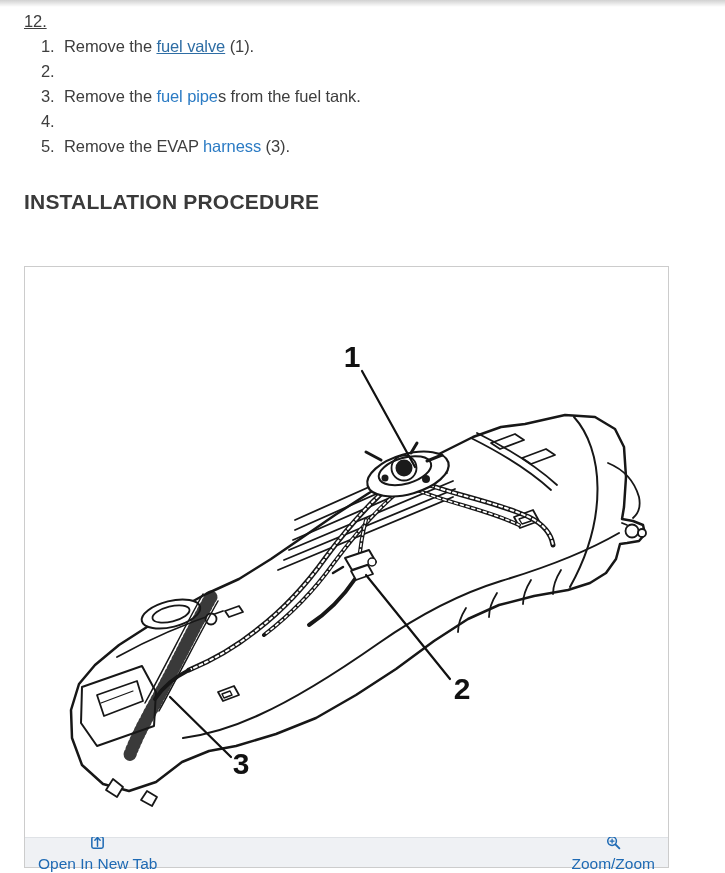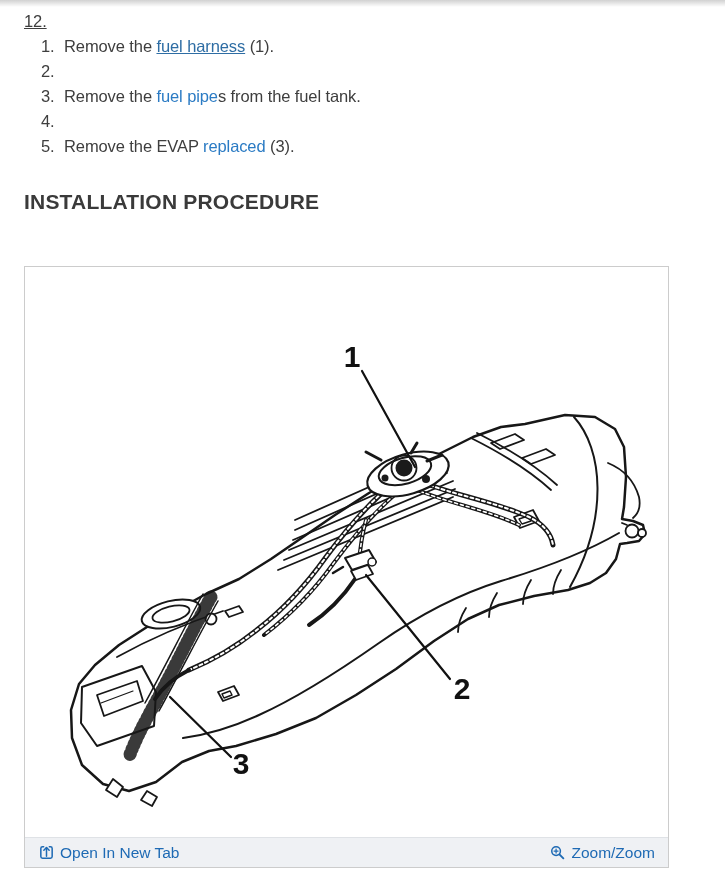--- a/index.html
+++ b/index.html
@@ -32,21 +32,21 @@
     border:1px solid #cccccc;background:#ffffff;
   }
   .figure-image{position:relative;width:643px;height:570px;background:#ffffff;}
   .figure-toolbar{
     height:30px;background:#eff1f4;border-top:1px solid #dfe2e6;
     display:flex;justify-content:space-between;align-items:center;
     padding:0 13px;box-sizing:border-box;
   }
   .toolbar-link{
     display:flex;align-items:center;gap:5px;
-    color:#1e6ab4;font-size:15.5px;line-height:1;
+    color:#1e6ab4;font-size:15.5px;line-height:1;flex-direction:column;
   }
   .toolbar-link svg{display:block;}
   svg text.callout{
     font-family:"Liberation Sans","DejaVu Sans",sans-serif;
     font-weight:bold;font-size:30px;fill:#111111;
   }
 </style>
 </head>
 <body>
 
@@ -54,39 +54,39 @@
 
 <div class="content">
 
   <div class="steps">
     <div class="intro">
       <span class="num">12.</span>
     </div>
 
     <div class="substep">
       <span class="num">1.</span>
-      <span class="txt"><span>Remove the </span><a class="link-dark">fuel harness</a><span> (1).</span></span>
+      <span class="txt"><span>Remove the </span><a class="link-dark">fuel valve</a><span> (1).</span></span>
     </div>
 
     <div class="substep">
       <span class="num">2.</span>
     </div>
 
     <div class="substep">
       <span class="num">3.</span>
       <span class="txt"><span>Remove the </span><a class="link">fuel pipe</a><span>s from the fuel tank.</span></span>
     </div>
 
     <div class="substep">
       <span class="num">4.</span>
     </div>
 
     <div class="substep">
       <span class="num">5.</span>
-      <span class="txt"><span>Remove the EVAP </span><a class="link">replaced</a><span> (3).</span></span>
+      <span class="txt"><span>Remove the EVAP </span><a class="link">harness</a><span> (3).</span></span>
     </div>
   </div>
 
   <div class="heading">INSTALLATION PROCEDURE</div>
 </div>
 
 <div class="figure">
   <div class="figure-image">
     <svg width="643" height="570" viewBox="0 0 643 570" xmlns="http://www.w3.org/2000/svg">
       <g fill="none" stroke="#171717" stroke-width="2" stroke-linejoin="round" stroke-linecap="round">

